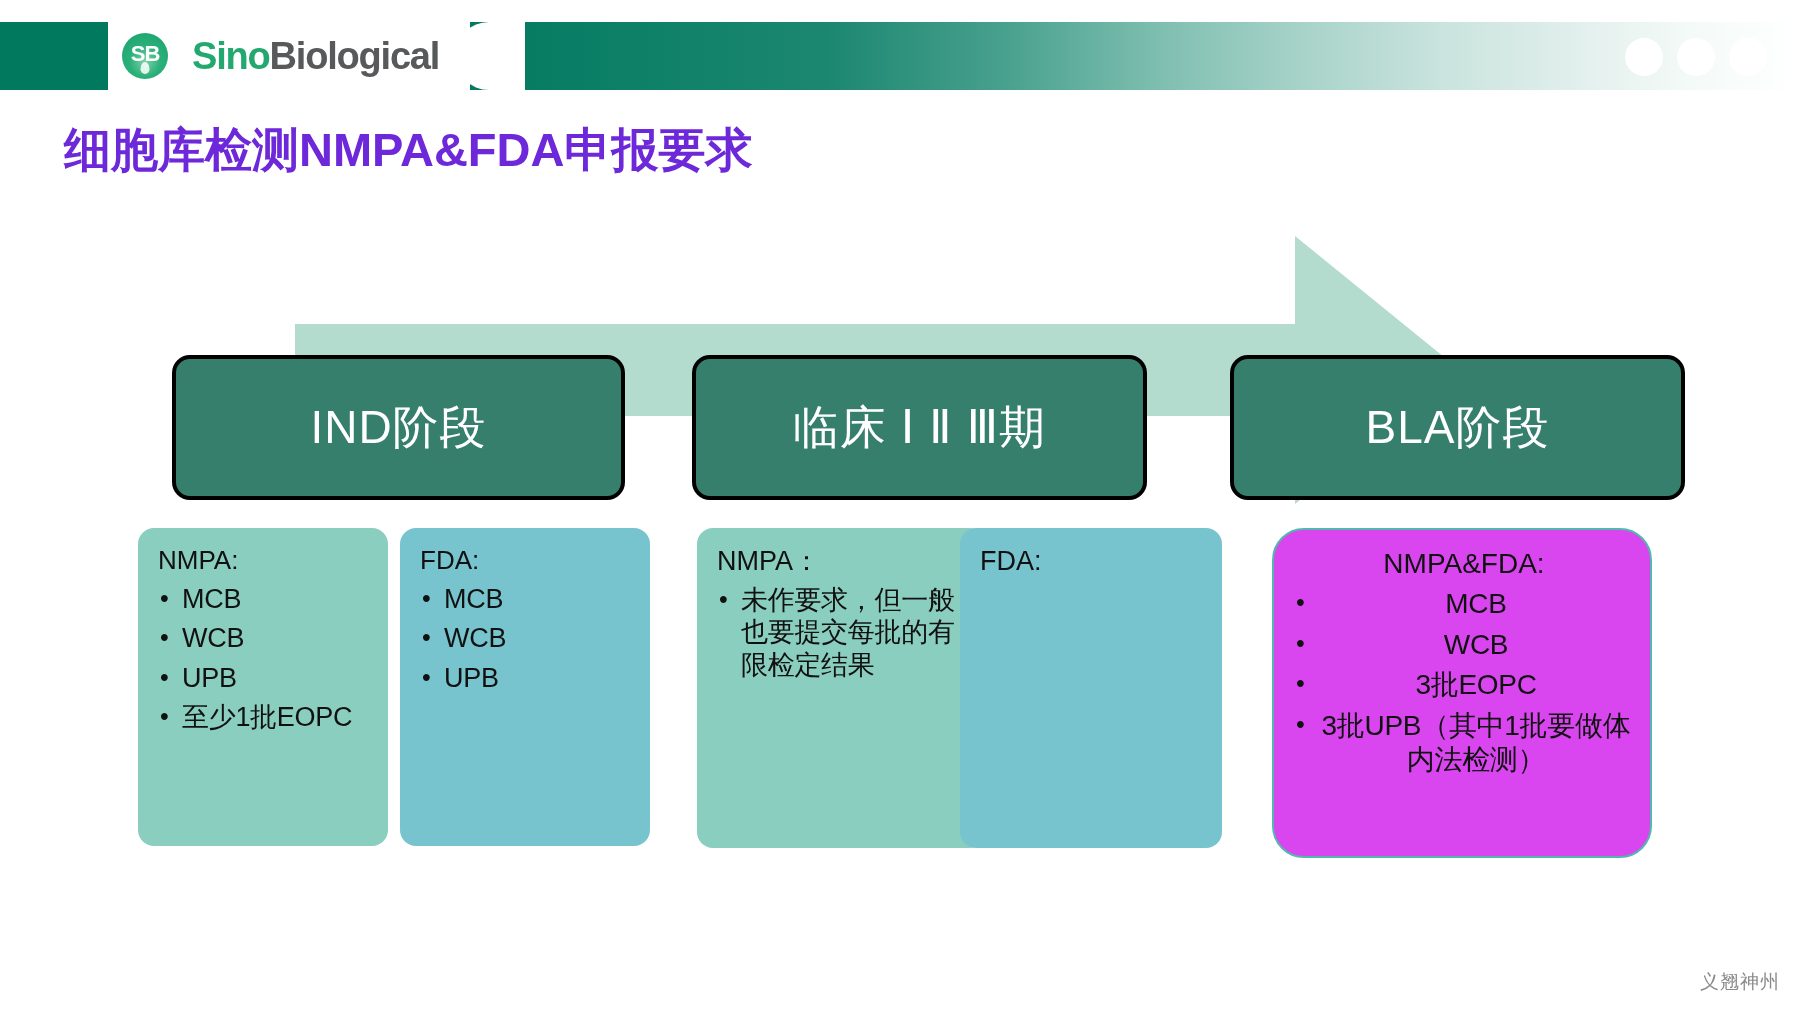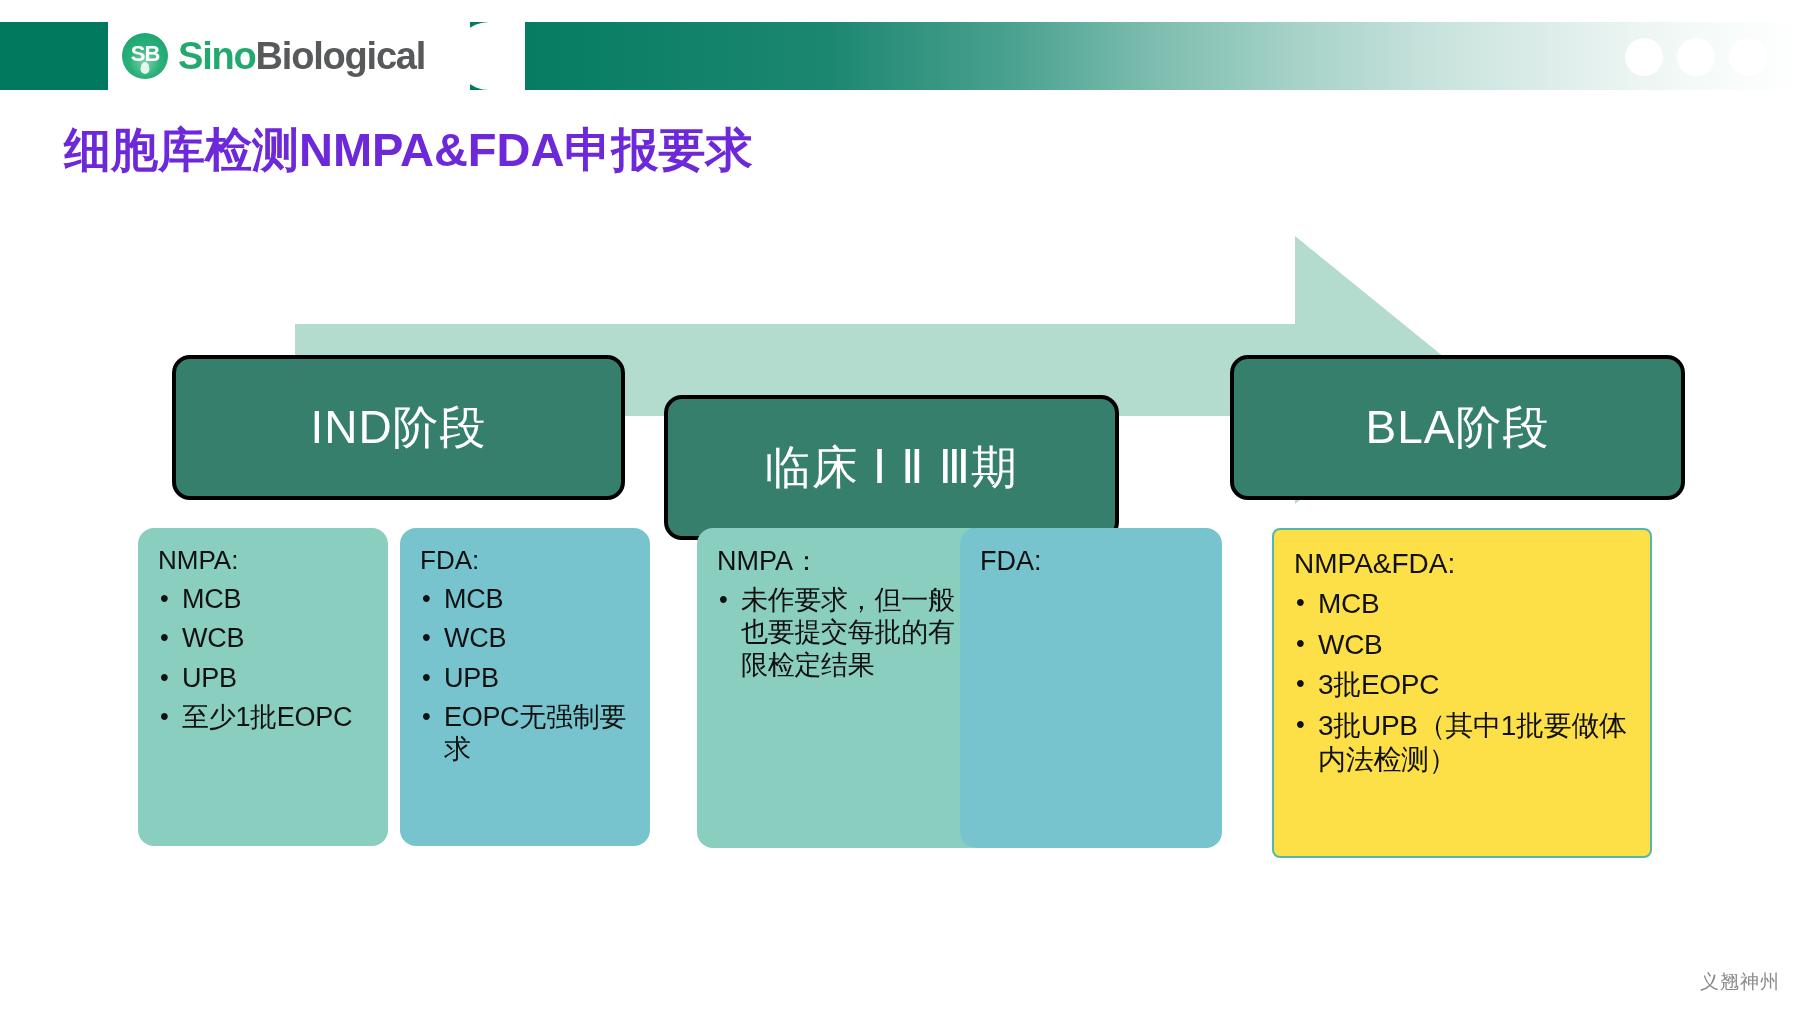--- a/index.html
+++ b/index.html
@@ -29,21 +29,21 @@
   #header-white-block{
     position:absolute; left:140px; top:22px; width:330px; height:68px;
     background:#ffffff; z-index:2;
   }
   #header-round-right{
     position:absolute; left:455px; top:22px; width:70px; height:68px;
     background:#ffffff; border-radius:40px 0 0 40px; z-index:2;
   }
   #logo{
     position:absolute; left:122px; top:28px; height:56px;
-    display:flex; align-items:center; gap:10px; z-index:5;
+    display:flex; align-items:center; gap:24px; z-index:5;
   }
   .logo-mark{
     width:46px; height:46px; border-radius:50%;
     background:radial-gradient(circle at 50% 62%, #7ED0A8 0%, #2BB07A 42%, #17A06B 100%);
     display:flex; align-items:center; justify-content:center;
     position:relative;
   }
   .logo-mark .sb{
     color:#ffffff; font-size:22px; font-weight:bold; letter-spacing:-1px;
     font-family:"Liberation Sans",sans-serif; line-height:1;
@@ -79,21 +79,21 @@
   }
 
   
   .stage-box{
     position:absolute; top:355px; height:145px;
     background:#377F6D; border:4px solid #000000; border-radius:18px;
     display:flex; align-items:center; justify-content:center;
     color:#ffffff; font-size:46px; letter-spacing:1px; z-index:3;
   }
   #stage-0{ left:172px; width:453px; }
-  #stage-1{ left:664px; width:455px;margin-top:40px; }
+  #stage-1{ left:692px; width:455px; }
   #stage-2{ left:1230px; width:455px; }
 
   
   .card{
     position:absolute; top:528px; border-radius:16px; z-index:4;
     padding:18px 16px 14px 20px;
     color:#111111;
   }
   .card-title{ font-size:26px; font-weight:normal; line-height:1.15; margin-bottom:4px; }
   .card ul{ list-style:none; }
@@ -101,22 +101,22 @@
     font-size:27px; line-height:1.2; margin-top:7px;
     padding-left:24px; position:relative; letter-spacing:-.3px;
   }
   .card li::before{
     content:"•"; position:absolute; left:2px; top:0px; font-size:25px;
   }
   #card-0{ left:138px; width:250px; height:318px; background:#8ACEBF; }
   #card-1{ left:400px; width:250px; height:318px; background:#77C4CE; }
   #card-2{ left:697px; width:288px; height:320px; background:#8ACEBF; }
   #card-3{ left:960px; width:262px; height:320px; background:#77C4CE; }
-  #card-4{ left:1272px; width:380px; height:330px; background:#fde047;
-           border:2px solid #54B7AE; border-radius:8px; }
+  #card-4{ left:1272px; width:380px; height:330px; background:#d946ef;
+           border:2px solid #54B7AE; border-radius:32px;text-align:center; }
 
   #card-2 .card-title, #card-3 .card-title{ font-size:27px; }
   #card-4 .card-title{ font-size:28px; }
   #card-4 li{ font-size:28px; }
 
   
   #watermark{
     position:absolute; right:20px; bottom:18px;
     font-size:19px; color:#8A8A8A; letter-spacing:1px; z-index:3;
   }
@@ -168,21 +168,20 @@
     <li>至少1批EOPC</li>
   </ul>
 </div>
 
 <div class="card" id="card-1">
   <div class="card-title">FDA:</div>
   <ul>
     <li>MCB</li>
     <li>WCB</li>
     <li>UPB</li>
-    <li>EOPC无强制要求</li>
   </ul>
 </div>
 
 <div class="card" id="card-2">
   <div class="card-title">NMPA：</div>
   <ul>
     <li>未作要求，但一般也要提交每批的有限检定结果</li>
   </ul>
 </div>
 

